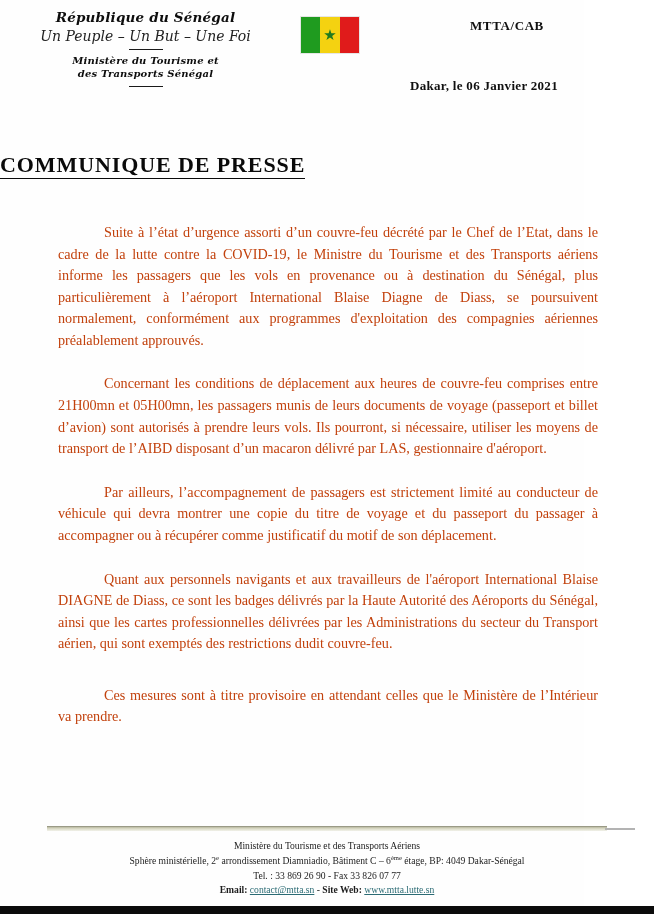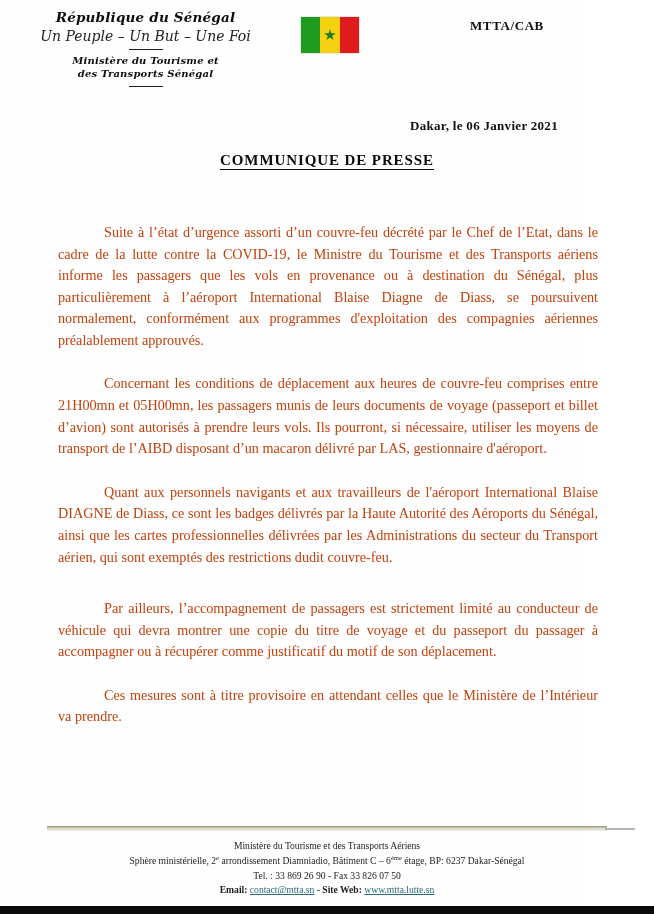--- a/index.html
+++ b/index.html
@@ -110,31 +110,30 @@
   }
   .date-line {
     position: absolute;
     left: 410px;
     top: 78px;
     width: 230px;
     font-size: 13px;
     font-weight: bold;
     letter-spacing: .3px;
     color: #101010;
-    margin-top: 40px;
   }
 
   
   .doc-title {
     position: absolute;
     left: 0;
     top: 152px;
     width: 654px;
-    text-align: center;
-    font-size: 15px;
+    text-align: left;
+    font-size: 22px;
     font-weight: bold;
     letter-spacing: .9px;
     color: #0a0a0a;
   }
   .doc-title span {
     border-bottom: 1.6px solid #0a0a0a;
     padding-bottom: 1px;
   }
 
   
@@ -233,30 +232,30 @@
     <div class="date-line">Dakar, le 06 Janvier 2021</div>
   </div>
 
   <div class="doc-title">
     <span>COMMUNIQUE DE PRESSE</span>
   </div>
 
   <div class="body-text">
     <p class="para">Suite à l’état d’urgence assorti d’un couvre-feu décrété par le Chef de l’Etat, dans le cadre de la lutte contre la COVID-19, le Ministre du Tourisme et des Transports aériens informe les passagers que les vols en provenance ou à destination du Sénégal, plus particulièrement à l’aéroport International Blaise Diagne de Diass, se poursuivent normalement, conformément aux programmes d'exploitation des compagnies aériennes préalablement approuvés.</p>
     <p class="para">Concernant les conditions de déplacement aux heures de couvre-feu comprises entre 21H00mn et 05H00mn, les passagers munis de leurs documents de voyage (passeport et billet d’avion) sont autorisés à prendre leurs vols. Ils pourront, si nécessaire, utiliser les moyens de transport de l’AIBD disposant d’un macaron délivré par LAS, gestionnaire d'aéroport.</p>
+    <p class="para">Par ailleurs, l’accompagnement de passagers est strictement limité au conducteur de véhicule qui devra montrer une copie du titre de voyage et du passeport du passager à accompagner ou à récupérer comme justificatif du motif de son déplacement.</p>
     <p class="para gap-extra">Quant aux personnels navigants et aux travailleurs de l'aéroport International Blaise DIAGNE de Diass, ce sont les badges délivrés par la Haute Autorité des Aéroports du Sénégal, ainsi que les cartes professionnelles délivrées par les Administrations du secteur du Transport aérien, qui sont exemptés des restrictions dudit couvre-feu.</p>
-    <p class="para">Par ailleurs, l’accompagnement de passagers est strictement limité au conducteur de véhicule qui devra montrer une copie du titre de voyage et du passeport du passager à accompagner ou à récupérer comme justificatif du motif de son déplacement.</p>
     <p class="para">Ces mesures sont à titre provisoire en attendant celles que le Ministère de l’Intérieur va prendre.</p>
   </div>
 
   <div class="footer">
     <div class="footer-rule"></div>
     <div class="footer-text">
       <span class="fl">Ministère du Tourisme et des Transports Aériens</span>
-      <span class="fl"><span>Sphère ministérielle, 2</span><sup>e</sup><span> arrondissement Diamniadio, Bâtiment C – 6</span><sup>ème</sup><span> étage, BP: 6237 Dakar-Sénégal</span></span>
-      <span class="fl">Tel. : 33 869 26 90 - Fax 33 826 07 50</span>
+      <span class="fl"><span>Sphère ministérielle, 2</span><sup>e</sup><span> arrondissement Diamniadio, Bâtiment C – 6</span><sup>ème</sup><span> étage, BP: 4049 Dakar-Sénégal</span></span>
+      <span class="fl">Tel. : 33 869 26 90 - Fax 33 826 07 77</span>
       <span class="fl"><span class="bold-inline">Email: </span><a class="flink" href="#">contact@mtta.sn</a><span> - </span><span class="bold-inline">Site Web: </span><a class="flink" href="#">www.mtta.lutte.sn</a></span>
     </div>
   </div>
 
 </div>
 
 <div class="bottom-bar"></div>
 
 </body></html>

